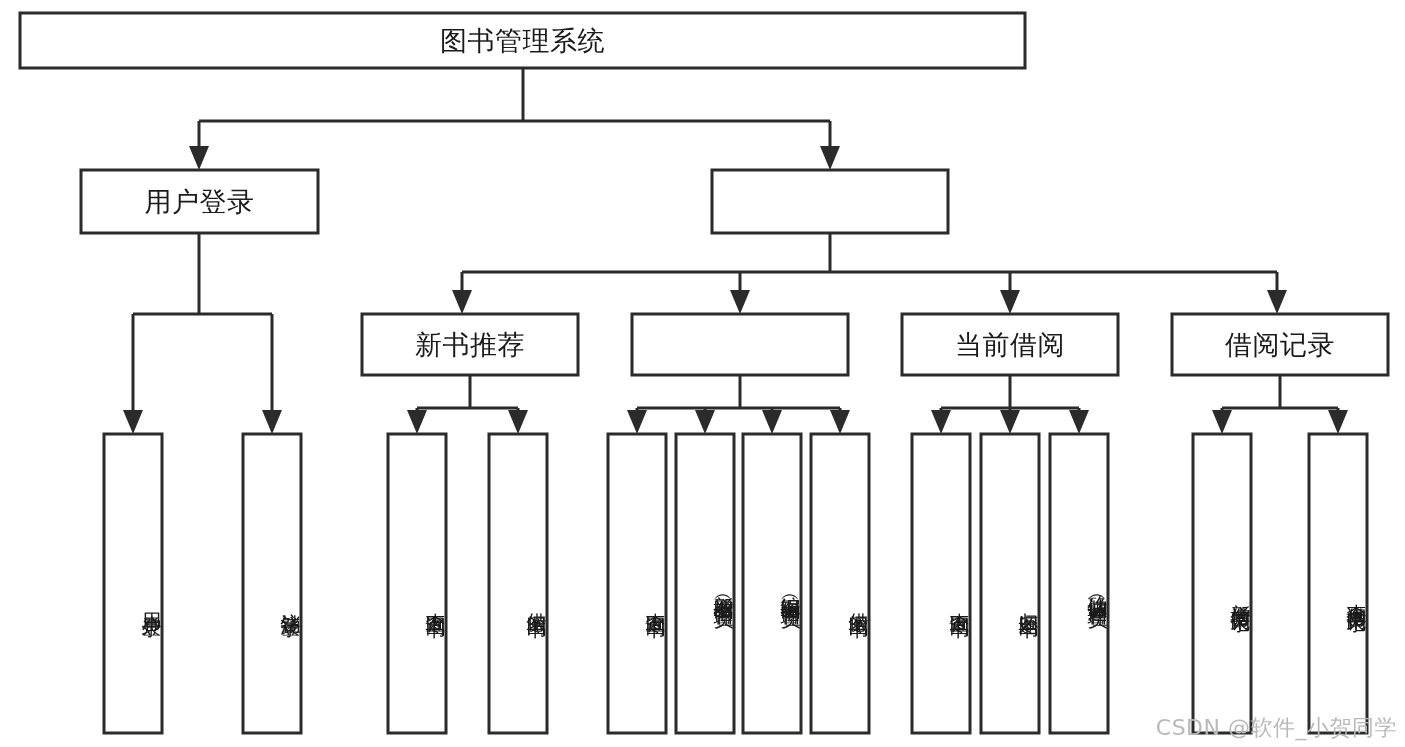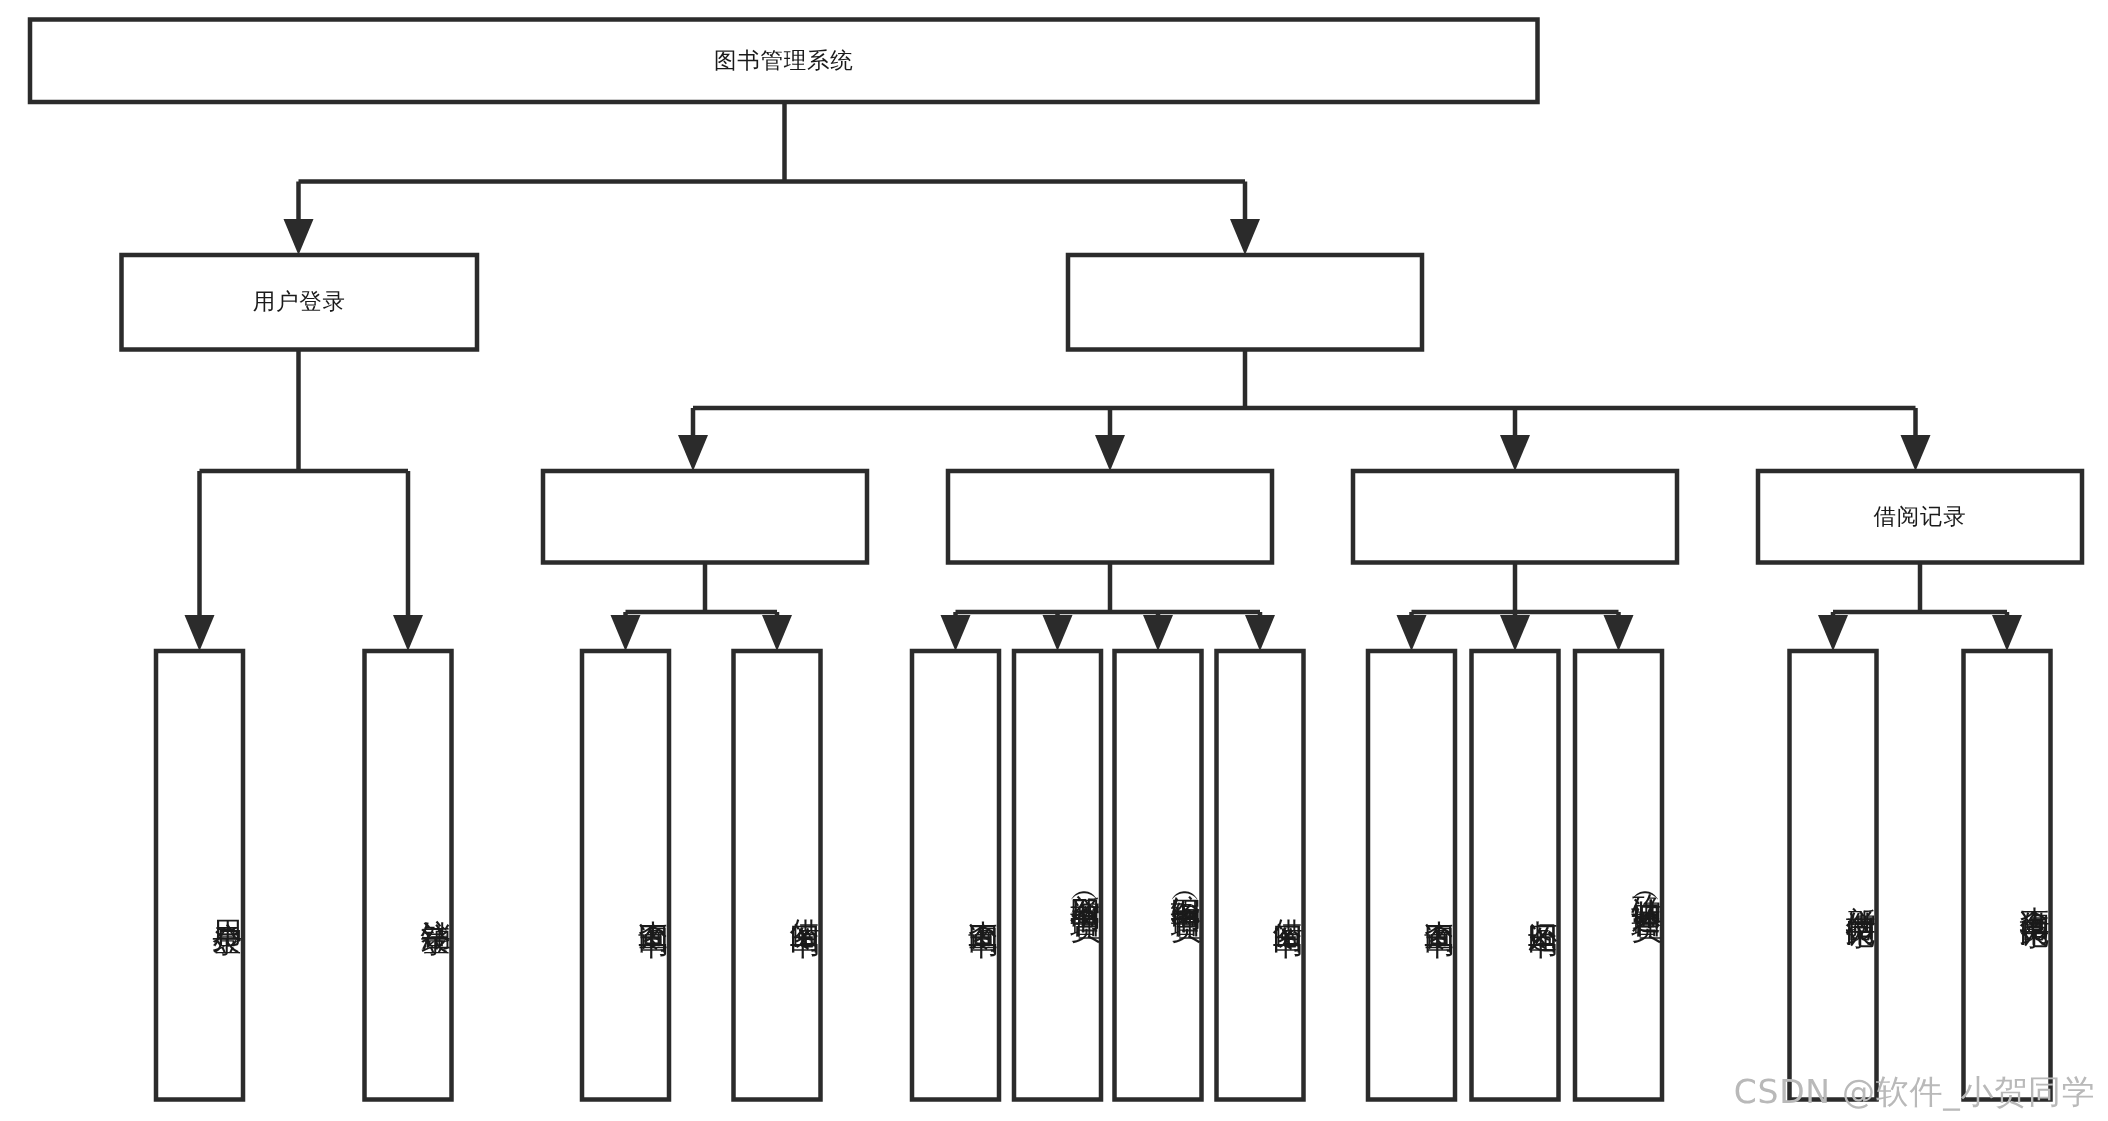--- a/index.html
+++ b/index.html
@@ -46,21 +46,21 @@
     display: flex;
     align-items: center;
     justify-content: center;
     color: #1a1a1a;
     font-family: "DejaVu Sans", "Liberation Sans", sans-serif;
     text-align: center;
     pointer-events: none;
     box-sizing: border-box;
   }
   .node-label.horizontal {
-    font-size: 15px;
+    font-size: 27px;
     letter-spacing: 0.5px;
     line-height: 1.1;
   }
   .node-label.vertical {
     writing-mode: vertical-rl;
     text-orientation: upright;
     font-size: 20px;
     letter-spacing: 2px;
     line-height: 1.0;
     align-items: flex-start;
@@ -184,20 +184,22 @@
     <rect class="node-box" x="1050" y="434" width="58" height="299"></rect>
 
     <rect class="node-box" x="1193" y="434" width="58" height="299"></rect>
     <rect class="node-box" x="1309" y="434" width="58" height="299"></rect>
   </svg>
 
   <div class="node-label horizontal" style="left:20px; top:13px; width:1005px; height:55px;">图书管理系统</div>
 
   <div class="node-label horizontal" style="left:81px; top:170px; width:237px; height:63px;">用户登录</div>
 
+  <div class="node-label horizontal" style="left:362px; top:314px; width:216px; height:61px;">新书推荐</div>
+  <div class="node-label horizontal" style="left:902px; top:314px; width:216px; height:61px;">当前借阅</div>
   <div class="node-label horizontal" style="left:1172px; top:314px; width:216px; height:61px;">借阅记录</div>
 
   <div class="node-label vertical" style="left:104px; top:464px; width:58px; height:269px;">用户登录</div>
   <div class="node-label vertical" style="left:243px; top:464px; width:58px; height:269px;">注销登录</div>
 
   <div class="node-label vertical" style="left:388px; top:464px; width:58px; height:269px;">查询图书</div>
   <div class="node-label vertical" style="left:489px; top:464px; width:58px; height:269px;">借阅图书</div>
 
   <div class="node-label vertical" style="left:608px; top:464px; width:58px; height:269px;">查询图书</div>
   <div class="node-label vertical" style="left:676px; top:440px; width:58px; height:293px;">新增图书（管理员）</div>

